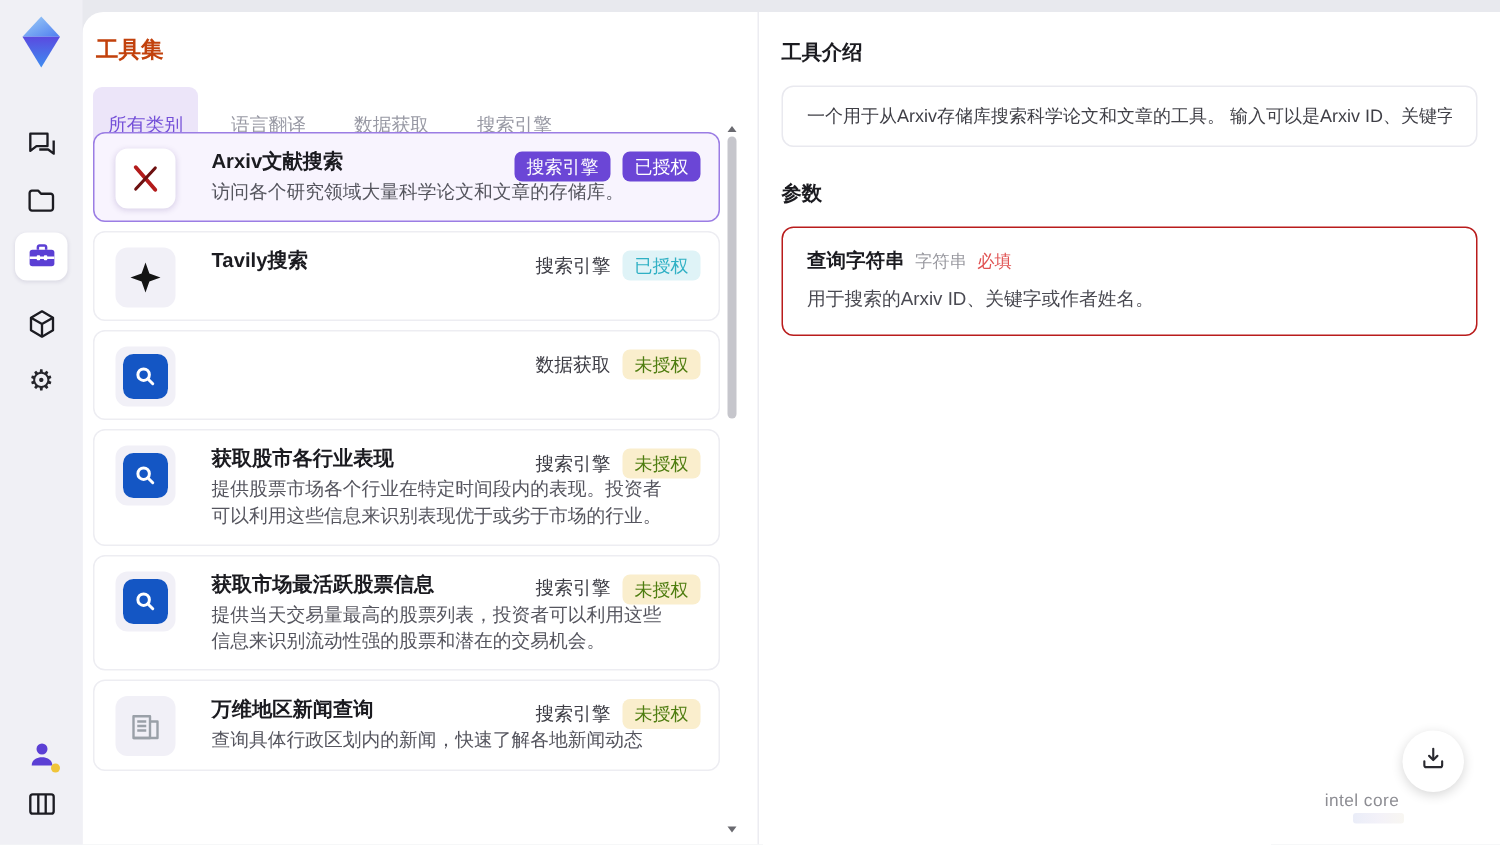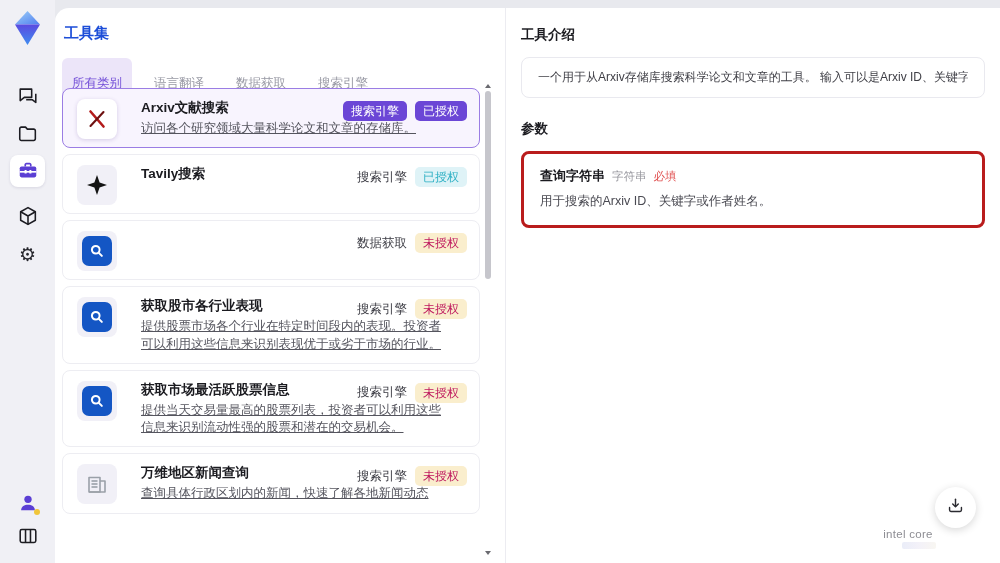--- a/index.html
+++ b/index.html
@@ -17,57 +17,57 @@
   .rail-btn { position:absolute; left:10px; width:35px; height:32px; display:flex; align-items:center; justify-content:center; border-radius:8px; cursor:pointer; }
   .rail-btn.active { background:#ffffff; box-shadow:0 1px 3px rgba(40,30,90,.12); }
   .rail-btn svg { display:block; }
   .gear-glyph { font-family:"DejaVu Sans",sans-serif; font-size:19px; color:#26262c; line-height:1; }
   .avatar-dot { position:absolute; right:5px; bottom:4px; width:6px; height:6px; border-radius:50%; background:#f0c53a; }
 
   
   .surface { position:absolute; left:55px; top:8px; right:0; bottom:0; background:#ffffff; border-top-left-radius:14px; }
 
   
-  .list-title { position:absolute; left:64px; top:24px; font-size:15px; font-weight:bold; color:#1d4ed8; }
+  .list-title { position:absolute; left:64px; top:24px; font-size:15px; font-weight:bold; color:#c2410c; }
   .tabs { position:absolute; left:62px; top:58px; display:flex; gap:12px; align-items:center; }
   .tab { font-size:12.5px; color:#9899a4; padding:17px 10px; border-radius:6px; cursor:pointer; }
   .tab.active { background:#ece5f9; color:#7450d8; }
 
   .cards { position:absolute; left:62px; top:88px; width:418px; height:470px; overflow:hidden; }
   .card { position:relative; background:#ffffff; border:1px solid #ededf2; border-radius:8px; margin-bottom:6px; padding:10px 0 10px 14px; min-height:60px; cursor:pointer; }
   .card.selected { border:1.5px solid #9b7de4; background:#f8f4fe; }
   .card-icon { position:absolute; left:14px; top:10px; width:40px; height:40px; border-radius:8px; background:#f1f0f7; display:flex; align-items:center; justify-content:center; }
   .card.selected .card-icon { background:#ffffff; box-shadow:0 1px 4px rgba(60,30,120,.18); }
   .blue-sq { width:30px; height:30px; border-radius:7px; background:#1456c4; display:flex; align-items:center; justify-content:center; }
   .card-body { margin-left:64px; }
   .card-name { font-size:13.5px; font-weight:bold; color:#1b1b20; line-height:18px; margin-bottom:3px; }
-  .card-desc { font-size:12.5px; color:#55555e; line-height:1.38; max-width:300px;text-decoration:underline; }
+  .card-desc { font-size:12.5px; color:#55555e; line-height:1.38; max-width:300px; }
   .card-right { position:absolute; right:12px; top:12px; display:flex; gap:8px; align-items:center; }
   .cat-text { font-size:12.5px; color:#3c3c44; }
   .badge { font-size:12px; line-height:1; padding:4px 8px; border-radius:5px; white-space:nowrap; }
   .badge.purple { background:#6b46d6; color:#ffffff; }
   .badge.ok { background:#dff3f7; color:#2fb0c4; }
-  .badge.pending { background:#faeecd; color:#be185d; }
+  .badge.pending { background:#faeecd; color:#4d7c0f; }
 
   
   .scrollbar { position:absolute; left:484px; top:88px; bottom:12px; width:8px; }
   .scroll-arrow { position:absolute; left:1px; width:0; height:0; border-left:3px solid transparent; border-right:3px solid transparent; }
   .scroll-arrow.up { top:-4px; border-bottom:4px solid #6a6a70; }
   .scroll-arrow.down { bottom:-4px; border-top:4px solid #6a6a70; }
   .scroll-thumb { position:absolute; left:1px; top:3px; width:6px; height:188px; border-radius:3px; background:#c6c6cc; cursor:grab; }
 
   .v-divider { position:absolute; left:505px; top:8px; bottom:0; width:1px; background:#ececf1; }
 
   
   .details { position:absolute; left:521px; top:26px; width:464px; }
   .details-title { font-size:14.5px; font-weight:bold; color:#15151a; margin-bottom:26px; }
   .section-heading { font-size:13.5px; font-weight:bold; color:#1b1b20; margin-bottom:13px; }
   .info-box { border:1px solid #e9e9ef; border-radius:8px; background:#fff; padding:11px 16px; margin-bottom:22px; }
   .intro-text { font-size:12px; color:#3f3f46; white-space:nowrap; overflow:hidden; }
-  .param-box { border:3px solid #b91c1c; border-radius:8px; background:#fff; padding:13px 16px 15px; }
+  .param-box { border:1px solid #b91c1c; border-radius:8px; background:#fff; padding:13px 16px 15px; }
   .param-head { display:flex; align-items:baseline; gap:7px; margin-bottom:8px; }
   .param-name { font-size:13px; font-weight:bold; color:#1b1b20; }
   .param-type { font-size:11.5px; color:#98989f; }
   .param-required { font-size:11.5px; color:#e05252; }
   .param-desc { font-size:12.5px; color:#4a4a52; }
 
   
   .fab-download { position:absolute; left:935px; top:487px; width:41px; height:41px; border-radius:50%; background:#ffffff; box-shadow:0 2px 8px rgba(0,0,0,.16); display:flex; align-items:center; justify-content:center; cursor:pointer; }
   .intel-brand { position:absolute; left:868px; top:528px; width:80px; text-align:center; }
   .intel-text { font-size:11.5px; color:#8d8d93; letter-spacing:.3px; white-space:nowrap; }

